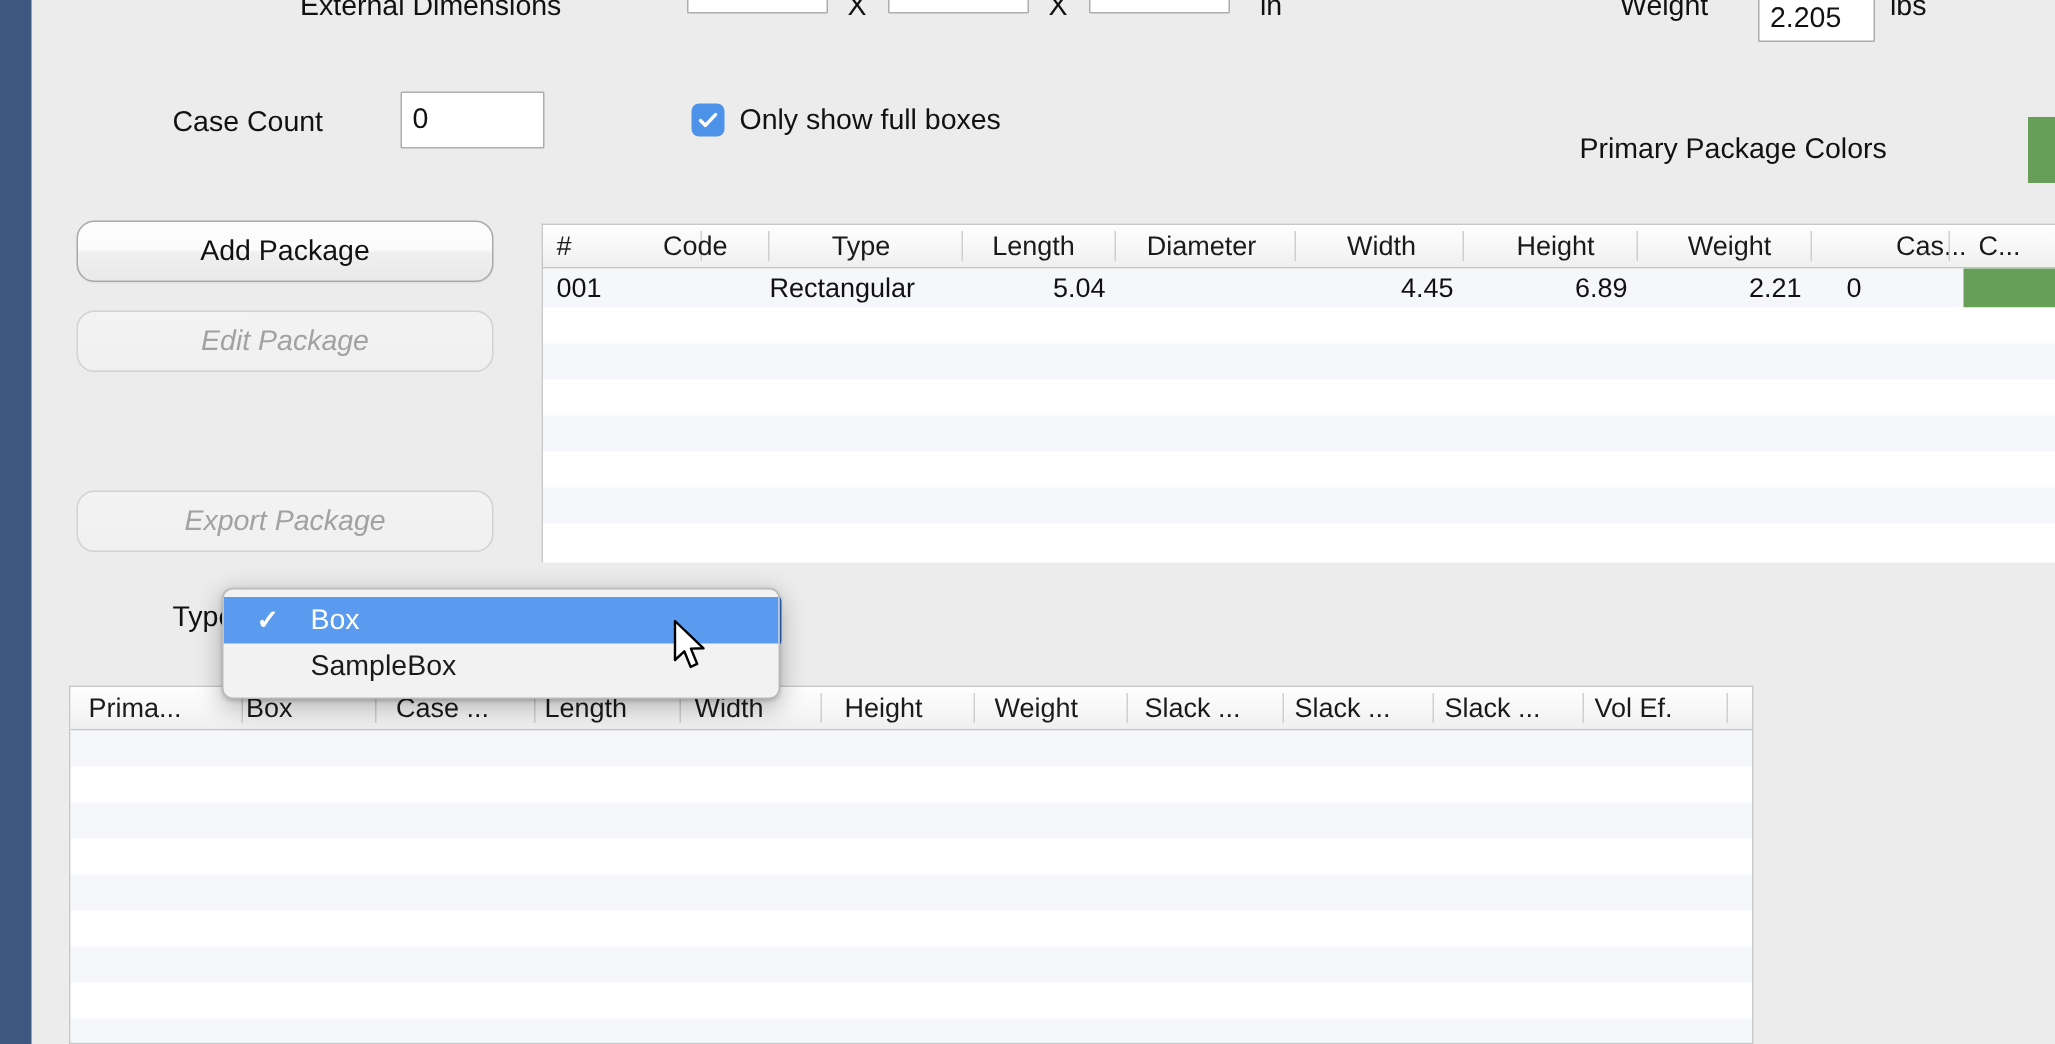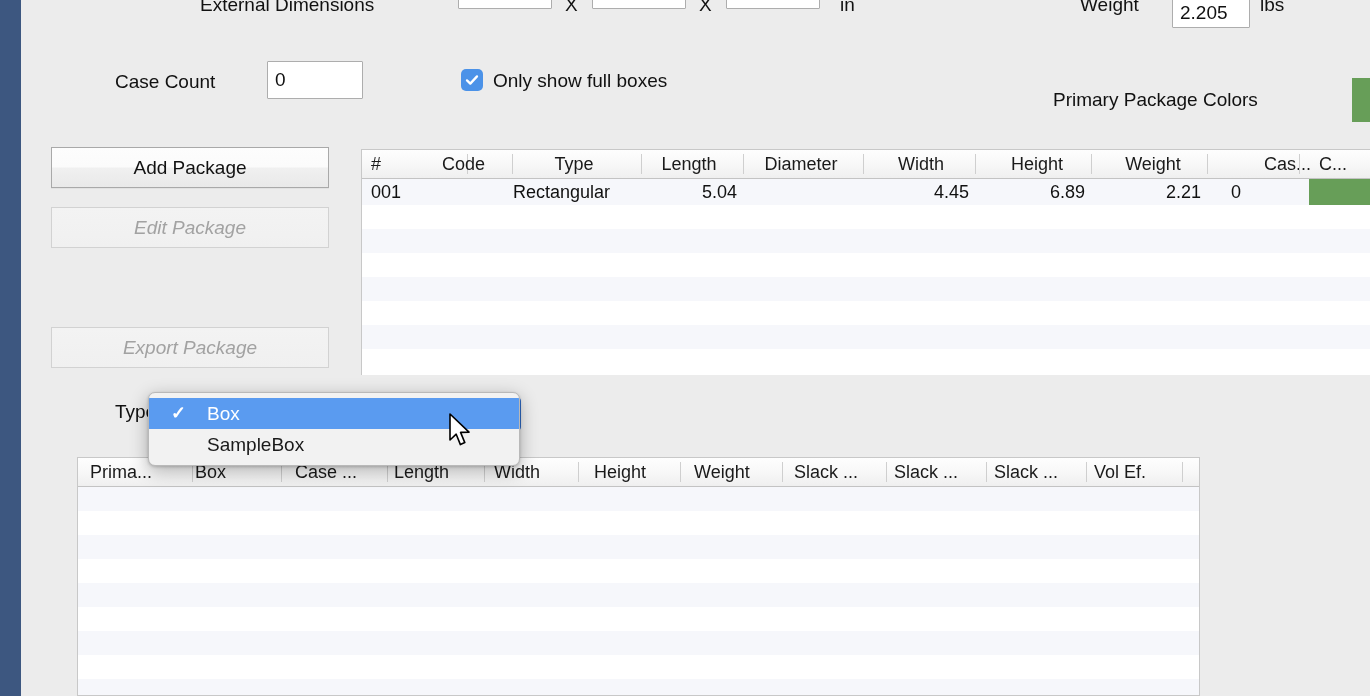--- a/index.html
+++ b/index.html
@@ -40,37 +40,37 @@
   
   .cbox {
     position: absolute; width: 22px; height: 22px; border-radius: 5px;
     background: #4b92e8; display: flex; align-items: center; justify-content: center;
   }
   .cbox svg { display: block; }
 
   
   .btn {
     position: absolute; left: 51px; width: 278px; height: 41px;
-    border: 1px solid #b6b6b6; border-radius: 0;
+    border: 1px solid #b6b6b6; border-radius: 12px;
     background: linear-gradient(to bottom, #fdfdfd 0%, #fbfbfb 48%, #f0f0f0 52%, #e9e9e9 100%);
     display: flex; align-items: center; justify-content: center;
     font-size: 19px; color: #111;
     box-shadow: 0 1px 0 rgba(0,0,0,0.04);
   }
   .btn.enabled { border-color: #a9a9a9; }
   .btn.disabled {
     color: #a2a2a2; border-color: #d2d2d2;
     background: linear-gradient(to bottom, #f3f3f3 0%, #f0f0f0 100%);
     box-shadow: none;
     font-style: italic;
   }
 
   
   .table { position: absolute; background: #fff; overflow: hidden; }
-  .table.bordered { border: 1px solid #c8c8c8; margin-left: 31px; }
+  .table.bordered { border: 1px solid #c8c8c8; }
   .thead {
     position: relative; height: 29px; width: 100%;
     background: linear-gradient(to bottom, #fefefe 0%, #f7f7f7 55%, #efefef 100%);
     border-bottom: 1px solid #c3c3c3;
   }
   .th {
     position: absolute; top: 0; height: 28px; line-height: 28px;
     font-size: 18px; color: #1a1a1a; white-space: nowrap; overflow: hidden;
   }
   .th.r { text-align: center; }

